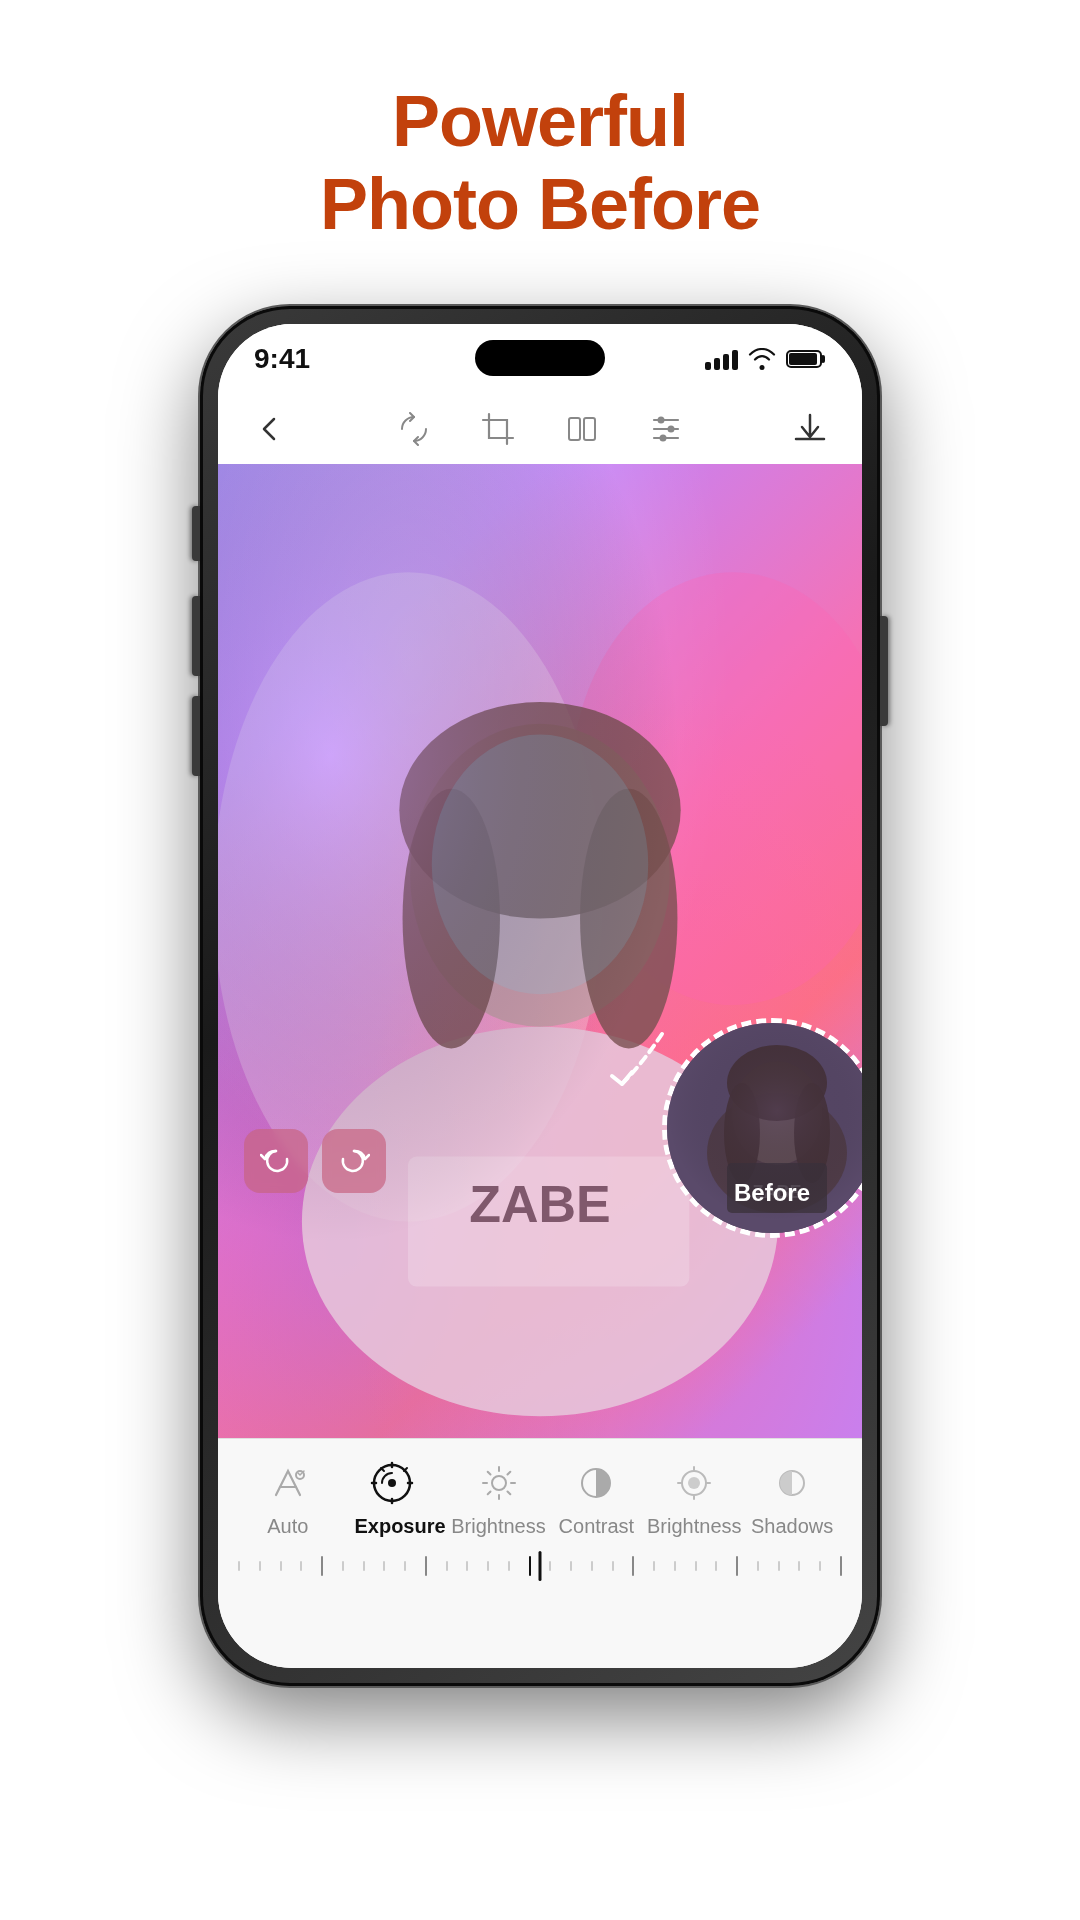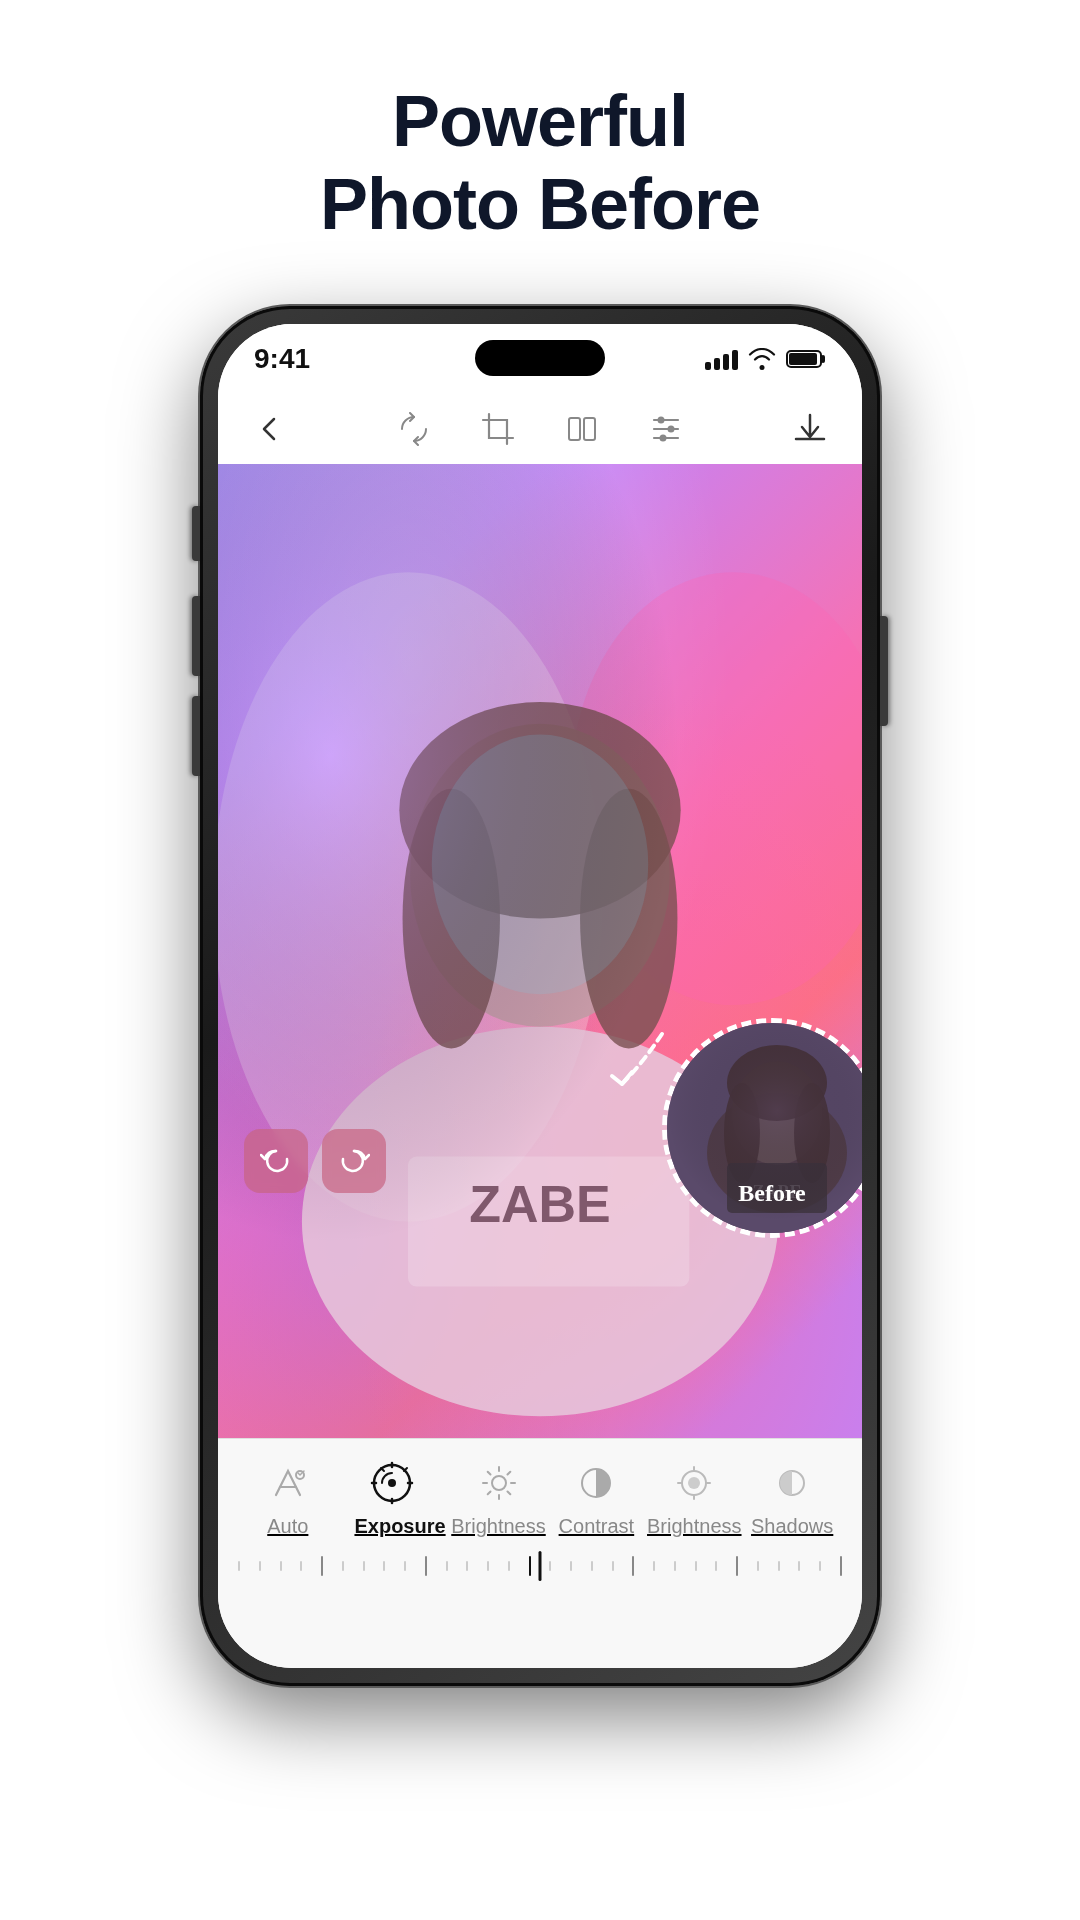--- a/index.html
+++ b/index.html
@@ -13,21 +13,21 @@
       display: flex;
       flex-direction: column;
       align-items: center;
     }
 
     .page-title {
       margin-top: 80px;
       text-align: center;
       font-size: 72px;
       font-weight: 900;
-      color: #0f172a;
+      color: #c2410c;
       line-height: 1.15;
       letter-spacing: -1px;
     }
 
     .phone-wrapper {
       margin-top: 60px;
       position: relative;
       width: 680px;
       height: 1380px;
     }
@@ -263,21 +263,20 @@
     }
 
     .before-circle-inner {
       width: 100%;
       height: 100%;
       background: linear-gradient(135deg, #5a4a6a 0%, #7a6a8a 30%, #4a4a5a 60%, #3a3a4a 100%);
       position: relative;
       display: flex;
       align-items: flex-end;
       justify-content: center;
-      font-family: Liberation Serif, serif;
     }
 
     .before-label {
       position: absolute;
       bottom: 26px;
       left: 50%;
       transform: translateX(-50%);
       color: white;
       font-size: 24px;
       font-weight: 600;
@@ -302,21 +301,20 @@
       background: #f8f8f8;
       border-top: 1px solid #e0e0e0;
       z-index: 10;
     }
 
     .adjustment-tabs {
       display: flex;
       align-items: center;
       justify-content: space-around;
       padding: 18px 22px 0;
-      text-decoration: underline;
     }
 
     .adj-tab {
       display: flex;
       flex-direction: column;
       align-items: center;
       gap: 6px;
       min-width: 90px;
     }
 

